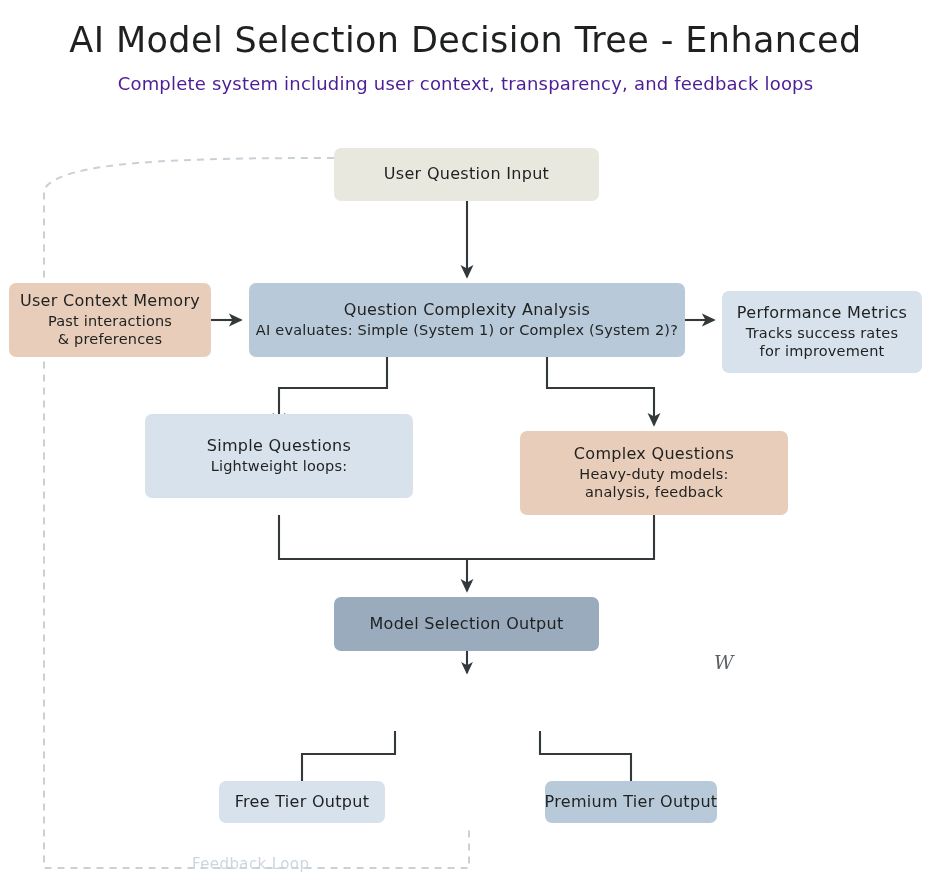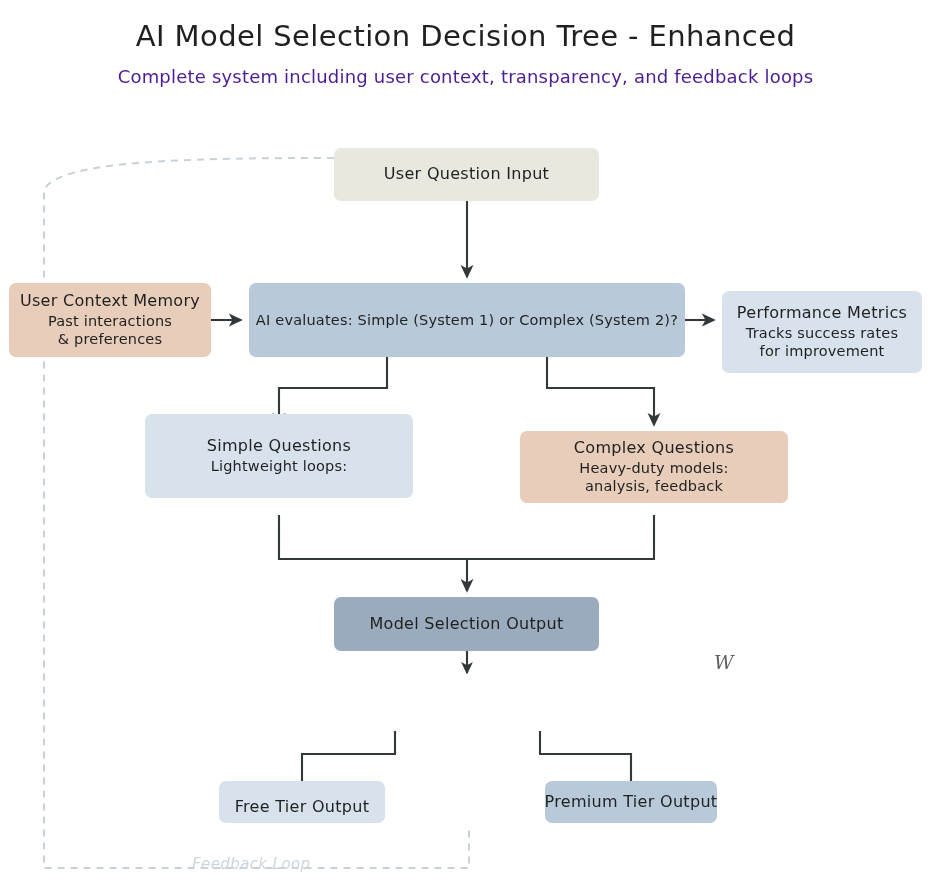--- a/index.html
+++ b/index.html
@@ -32,21 +32,21 @@
 
   
   .title-block {
     position: absolute;
     left: 0;
     top: 20px;
     width: 931px;
     text-align: center;
   }
   .chart-title {
-    font-size: 29px;
+    font-size: 35px;
     font-weight: 400;
     letter-spacing: 0.4px;
     color: #1f2020;
     line-height: 1.15;
   }
   .chart-subtitle {
     margin-top: 13px;
     font-size: 18px;
     font-weight: 400;
     color: #4c1d95;
@@ -157,50 +157,51 @@
     <div class="n-title">User Context Memory</div>
     <div class="n-sub">Past interactions</div>
     <div class="n-sub">&amp; preferences</div>
   </div>
 
   <div class="node single fill-beige" style="left:334px; top:148px; width:265px; height:53px;">
     <div class="n-title">User Question Input</div>
   </div>
 
   <div class="node fill-blue" style="left:249px; top:283px; width:436px; height:74px;">
+    <div class="n-title">Question Complexity Analysis</div>
     <div class="n-sub">AI evaluates: Simple (System 1) or Complex (System 2)?</div>
   </div>
 
   <div class="node fill-lblue" style="left:722px; top:291px; width:200px; height:82px;">
     <div class="n-title">Performance Metrics</div>
     <div class="n-sub">Tracks success rates</div>
     <div class="n-sub">for improvement</div>
   </div>
 
   <div class="node fill-lblue" style="left:145px; top:414px; width:268px; height:84px;">
     <div class="n-title">Simple Questions</div>
     <div class="n-sub">Lightweight loops:</div>
   </div>
 
-  <div class="node fill-peach" style="left:520px; top:431px; width:268px; height:72px;">
+  <div class="node fill-peach" style="left:520px; top:431px; width:268px; height:84px;">
     <div class="n-title">Complex Questions</div>
     <div class="n-sub">Heavy-duty models:</div>
     <div class="n-sub">analysis, feedback</div>
   </div>
 
   <div class="node single fill-dblue" style="left:334px; top:597px; width:265px; height:54px;">
     <div class="n-title">Model Selection Output</div>
   </div>
 
 
-  <div class="node single fill-lblue" style="left:219px; top:781px; width:166px; height:42px;justify-content:flex-end;">
+  <div class="node single fill-lblue" style="left:219px; top:781px; width:166px; height:42px;">
     <div class="n-title">Free Tier Output</div>
   </div>
 
   <div class="node single fill-blue" style="left:545px; top:781px; width:172px; height:42px;">
     <div class="n-title">Premium Tier Output</div>
   </div>
 
-  <div class="loop-label" style="left:192px; top:855px;font-style:italic;">Feedback Loop</div>
+  <div class="loop-label" style="left:192px; top:855px;">Feedback Loop</div>
 
   <div class="watermark" style="left:714px; top:651px;">W</div>
 
 </div>
 
 </body></html>

